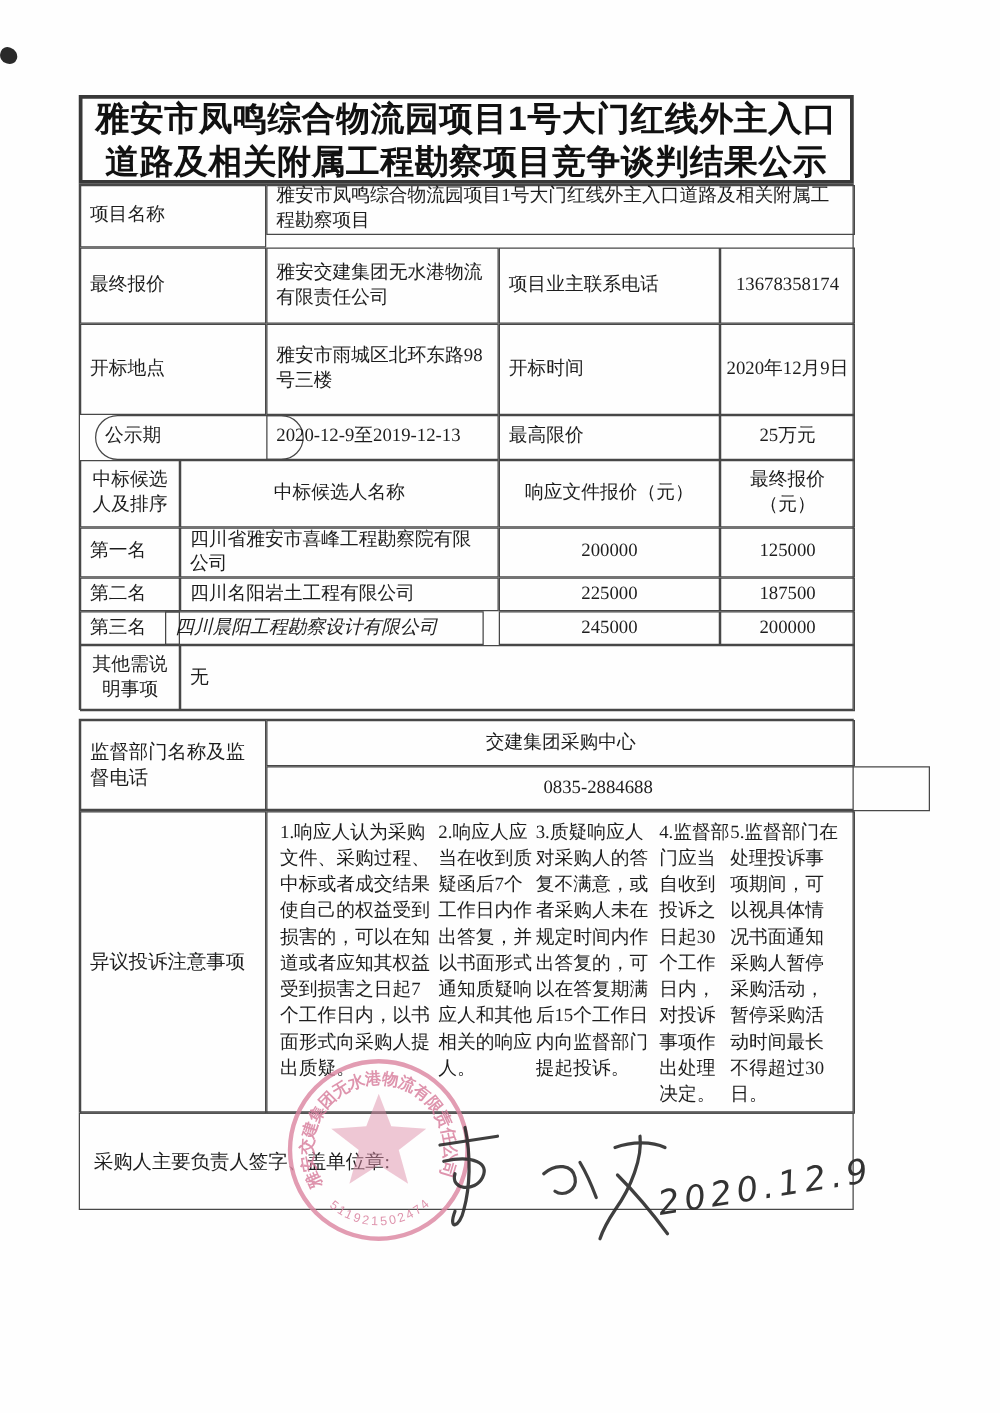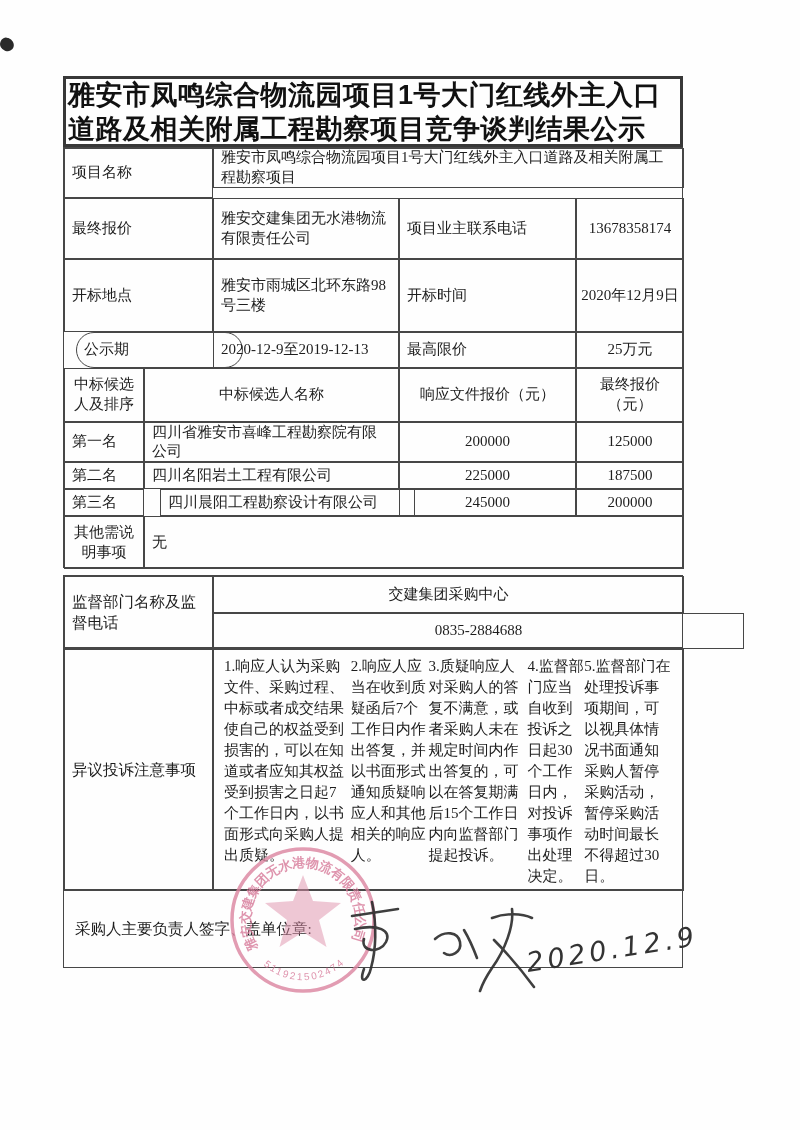--- a/index.html
+++ b/index.html
@@ -1,21 +1,21 @@
 <!DOCTYPE html>
 <html><head>
 <meta charset="utf-8">
 <style>
   html,body{margin:0;padding:0;background:#ffffff;}
   .page{position:relative;width:800px;height:1130px;background:#fefefe;overflow:hidden;
         font-family:"Liberation Serif","DejaVu Serif",serif;color:#1d1d1d;}
   .artifact{position:absolute;left:0px;top:38px;width:14px;height:13px;background:#2a2a2a;
         border-radius:45% 60% 50% 55%;transform:rotate(18deg);}
   .titlebox{position:absolute;left:63px;top:76px;width:620px;height:71px;box-sizing:border-box;
-        border:3px solid #383838;display:flex;align-items:center;justify-content:center;text-align:left;
+        border:3px solid #383838;display:flex;align-items:center;justify-content:center;text-align:center;
         font-family:"Liberation Sans","DejaVu Sans",sans-serif;font-weight:900;font-size:27px;
         line-height:34px;color:#111;letter-spacing:0.5px;padding:0 2px;}
   .sec{position:absolute;box-sizing:border-box;border:1px solid #474747;}
   .cell{position:absolute;box-sizing:border-box;border:1px solid #474747;display:flex;align-items:center;
         padding:2px 7px;font-size:15px;line-height:1.32;color:#1d1d1d;}
   .ctr{justify-content:center;text-align:center;padding:2px 3px;}
   .list{flex-direction:row;justify-content:flex-start;align-items:stretch;padding:6px 10px;}
   .list div{font-size:15px;line-height:21px;text-align:left;}
   .sig-row{display:flex;align-items:center;padding-left:11px;font-size:15.5px;}
   svg.overlay{position:absolute;left:0;top:0;pointer-events:none;}
@@ -58,21 +58,21 @@
     <div class="cell" style="left:80px;top:274px;width:255px;height:40px;line-height:1.28;padding:1px 7px;">四川省雅安市喜峰工程勘察院有限公司</div>
     <div class="cell ctr" style="left:335px;top:274px;width:177px;height:40px;">200000</div>
     <div class="cell ctr" style="left:512px;top:274px;width:108px;height:40px;">125000</div>
 
     <div class="cell" style="left:0;top:314px;width:80px;height:27px;">第二名</div>
     <div class="cell" style="left:80px;top:314px;width:255px;height:27px;">四川名阳岩土工程有限公司</div>
     <div class="cell ctr" style="left:335px;top:314px;width:177px;height:27px;">225000</div>
     <div class="cell ctr" style="left:512px;top:314px;width:108px;height:27px;">187500</div>
 
     <div class="cell" style="left:0;top:341px;width:80px;height:27px;">第三名</div>
-    <div class="cell" style="left:96px;top:341px;width:255px;height:27px;">四川晨阳工程勘察设计有限公司</div>
+    <div class="cell" style="left:68px;top:341px;width:255px;height:27px;font-style:italic;">四川晨阳工程勘察设计有限公司</div>
     <div class="cell ctr" style="left:335px;top:341px;width:177px;height:27px;">245000</div>
     <div class="cell ctr" style="left:512px;top:341px;width:108px;height:27px;">200000</div>
 
     <div class="cell ctr" style="left:0;top:368px;width:80px;height:53px;">其他需说明事项</div>
     <div class="cell" style="left:80px;top:368px;width:540px;height:53px;">无</div>
   </div>
 
   <div class="sec" style="left:63px;top:575px;width:620px;height:73px;">
     <div class="cell" style="left:0;top:0;width:149px;height:73px;font-size:15.5px;">监督部门名称及监督电话</div>
     <div class="cell ctr" style="left:149px;top:0;width:471px;height:37px;">交建集团采购中心</div>

